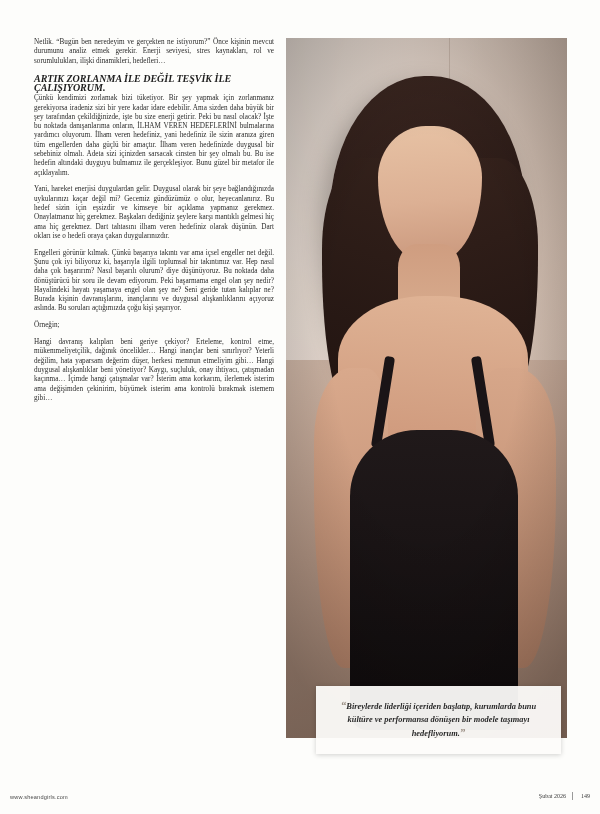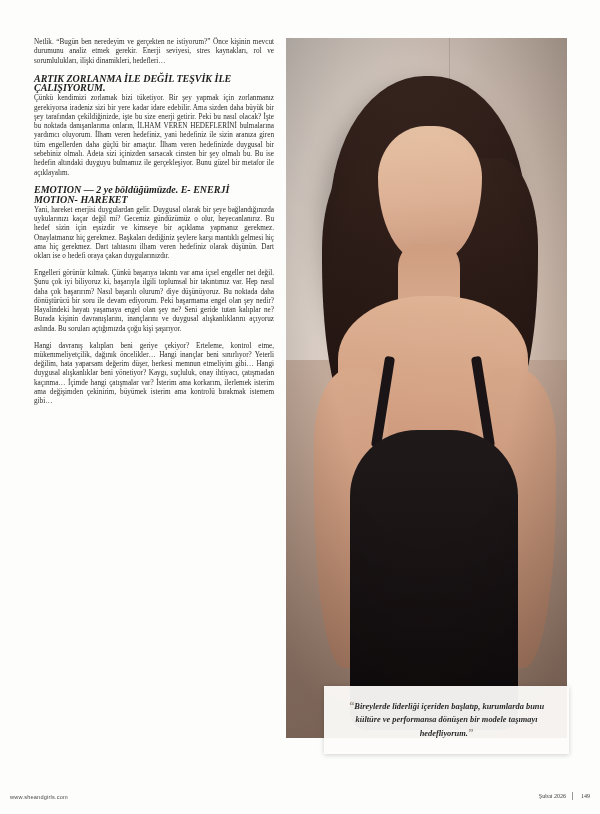--- a/index.html
+++ b/index.html
@@ -188,21 +188,21 @@
     border-radius: 4px;
   }
   .photo .vignette {
     position: absolute;
     inset: 0;
     background: radial-gradient(ellipse 75% 62% at 50% 42%, rgba(0,0,0,0) 45%, rgba(0,0,0,.28) 100%);
   }
   
   .quote {
     position: absolute;
-    left: 324px;
+    left: 316px;
     top: 686px;
     width: 245px;
     background: rgba(253,252,250,.94);
     padding: 13px 15px 13px 15px;
     box-sizing: border-box;
     box-shadow: 0 1px 5px rgba(0,0,0,.18);
   }
   .quote .qtext {
     font-family: "Liberation Serif", serif;
     font-style: italic;
@@ -270,23 +270,23 @@
 <body>
 
 <div class="page">
 
   <div class="text-col">
     <p>Netlik. “Bugün ben neredeyim ve gerçekten ne istiyorum?” Önce kişinin mevcut durumunu analiz etmek gerekir. Enerji seviyesi, stres kaynakları, rol ve sorumlulukları, ilişki dinamikleri, hedefleri…</p>
 
     <div class="head spaced">ARTIK ZORLANMA İLE DEĞİL TEŞVİK İLE ÇALIŞIYORUM.</div>
     <p>Çünkü kendimizi zorlamak bizi tüketiyor. Bir şey yapmak için zorlanmanız gerekiyorsa iradeniz sizi bir yere kadar idare edebilir. Ama sizden daha büyük bir şey tarafından çekildiğinizde, işte bu size enerji getirir. Peki bu nasıl olacak? İşte bu noktada danışanlarıma onların, İLHAM VEREN HEDEFLERİNİ bulmalarına yardımcı oluyorum. İlham veren hedefiniz, yani hedefiniz ile sizin aranıza giren tüm engellerden daha güçlü bir amaçtır. İlham veren hedefinizde duygusal bir sebebiniz olmalı. Adeta sizi içinizden sarsacak cinsten bir şey olmalı bu. Bu ise hedefin altındaki duyguyu bulmamız ile gerçekleşiyor. Bunu güzel bir metafor ile açıklayalım.</p>
 
-    <div class="head">EMOTION — 2 ye böldüğümüzde. E- ENERJİ MOTION- HAREKET</div>
     <p>Yani, hareket enerjisi duygulardan gelir. Duygusal olarak bir şeye bağlandığınızda uykularınızı kaçar değil mi? Gecemiz gündüzümüz o olur, heyecanlanırız. Bu hedef sizin için eşsizdir ve kimseye bir açıklama yapmanız gerekmez. Onaylatmanız hiç gerekmez. Başkaları dediğiniz şeylere karşı mantıklı gelmesi hiç ama hiç gerekmez. Dart tahtasını ilham veren hedefiniz olarak düşünün. Dart okları ise o hedefi oraya çakan duygularınızdır.</p>
     <p>Engelleri görünür kılmak. Çünkü başarıya takıntı var ama içsel engeller net değil. Şunu çok iyi biliyoruz ki, başarıyla ilgili toplumsal bir takıntımız var. Hep nasıl daha çok başarırım? Nasıl başarılı olurum? diye düşünüyoruz. Bu noktada daha dönüştürücü bir soru ile devam ediyorum. Peki başarmama engel olan şey nedir? Hayalindeki hayatı yaşamaya engel olan şey ne? Seni geride tutan kalıplar ne? Burada kişinin davranışlarını, inançlarını ve duygusal alışkanlıklarını açıyoruz aslında. Bu soruları açtığımızda çoğu kişi şaşırıyor.</p>
+    <p>Örneğin;</p>
     <p>Hangi davranış kalıpları beni geriye çekiyor? Erteleme, kontrol etme, mükemmeliyetçilik, dağınık öncelikler… Hangi inançlar beni sınırlıyor? Yeterli değilim, hata yaparsam değerim düşer, herkesi memnun etmeliyim gibi… Hangi duygusal alışkanlıklar beni yönetiyor? Kaygı, suçluluk, onay ihtiyacı, çatışmadan kaçınma… İçimde hangi çatışmalar var? İsterim ama korkarım, ilerlemek isterim ama değişimden çekinirim, büyümek isterim ama kontrolü bırakmak istemem gibi…</p>
   </div>
 
   <div class="photo">
     <div class="bg"></div>
     <div class="panel"></div>
     <div class="hair"></div>
     <div class="hair-left"></div>
     <div class="hair-right"></div>
     <div class="face"></div>

